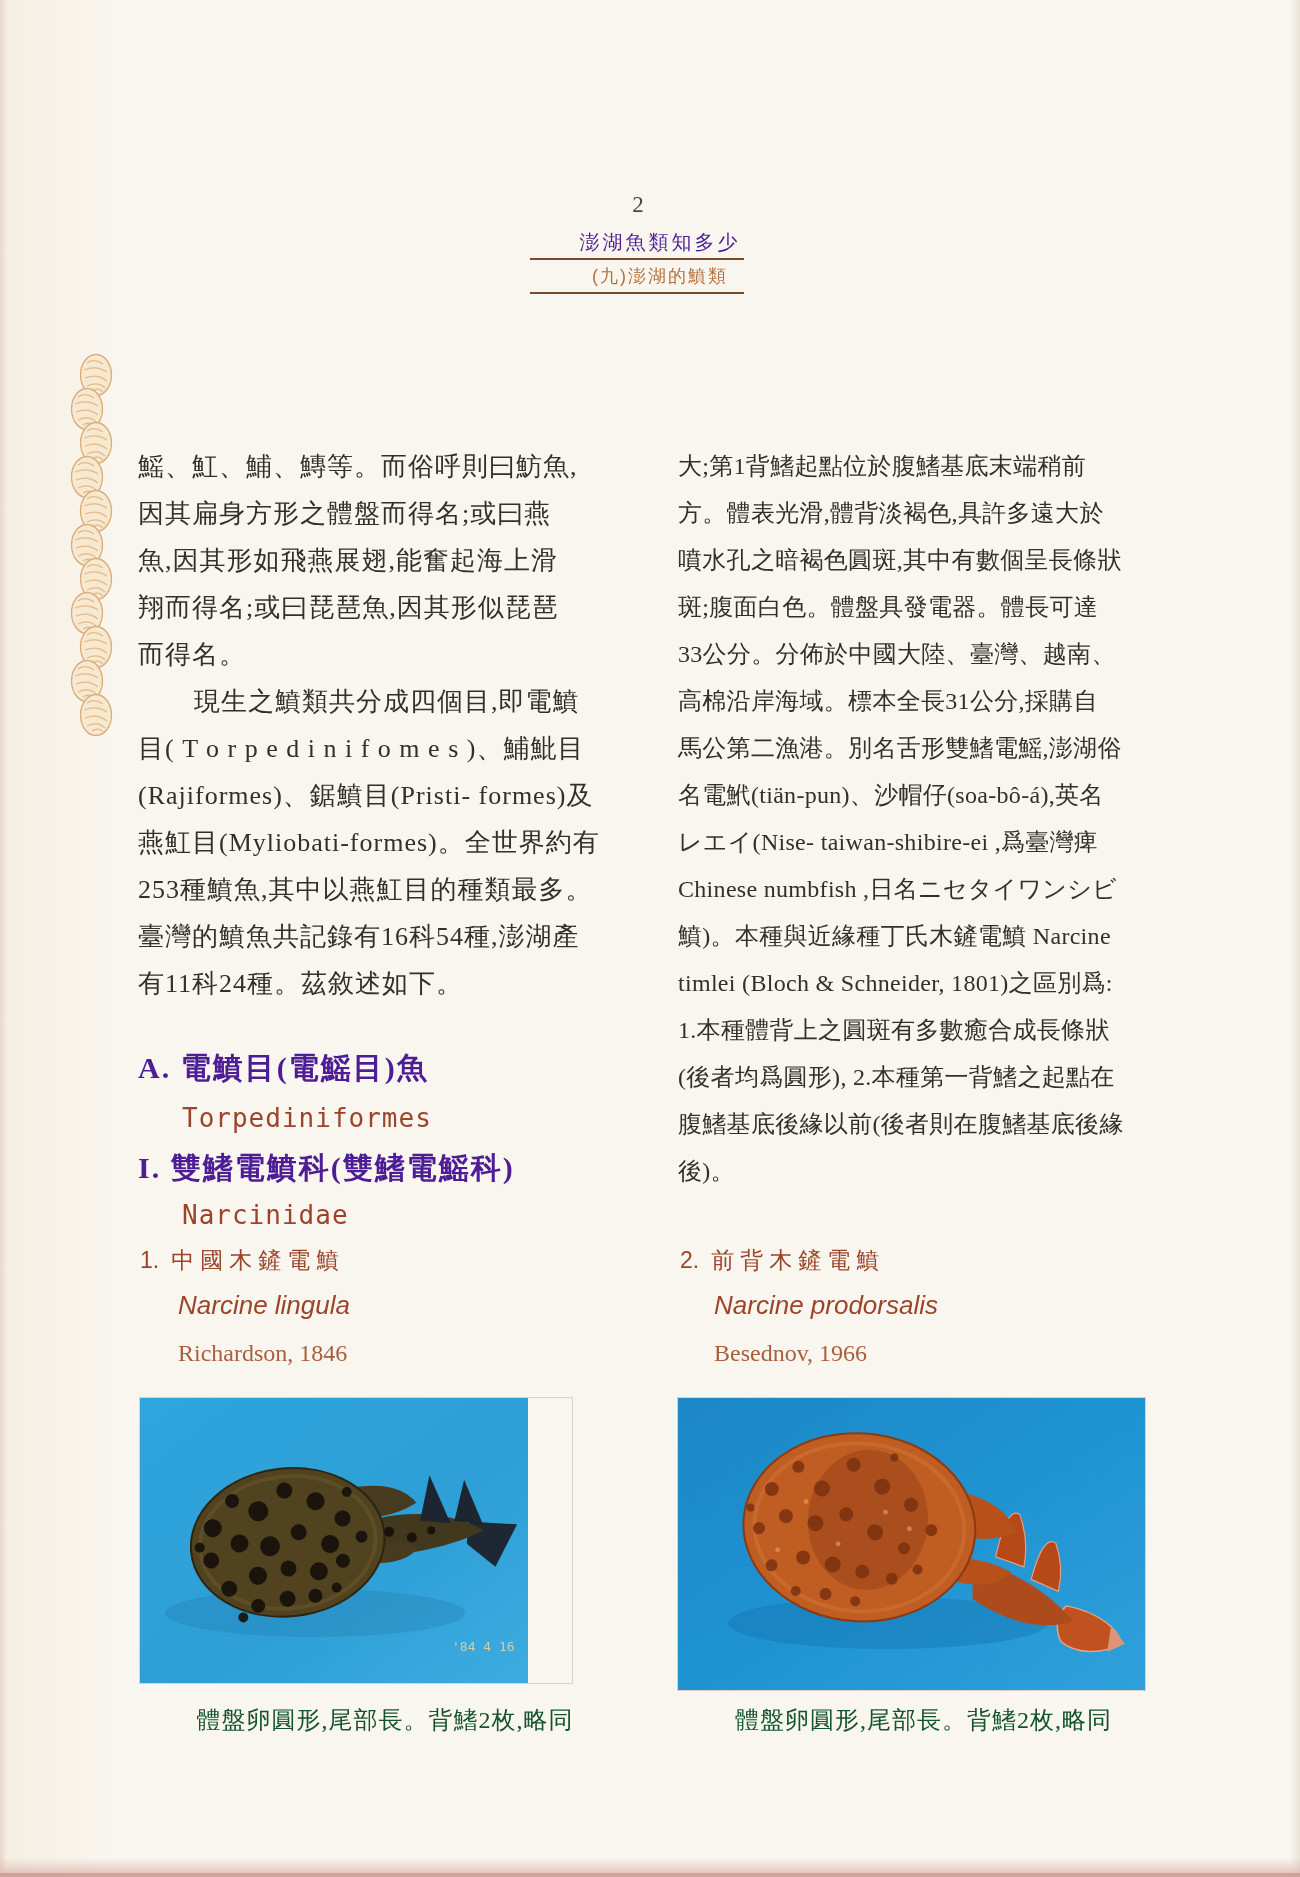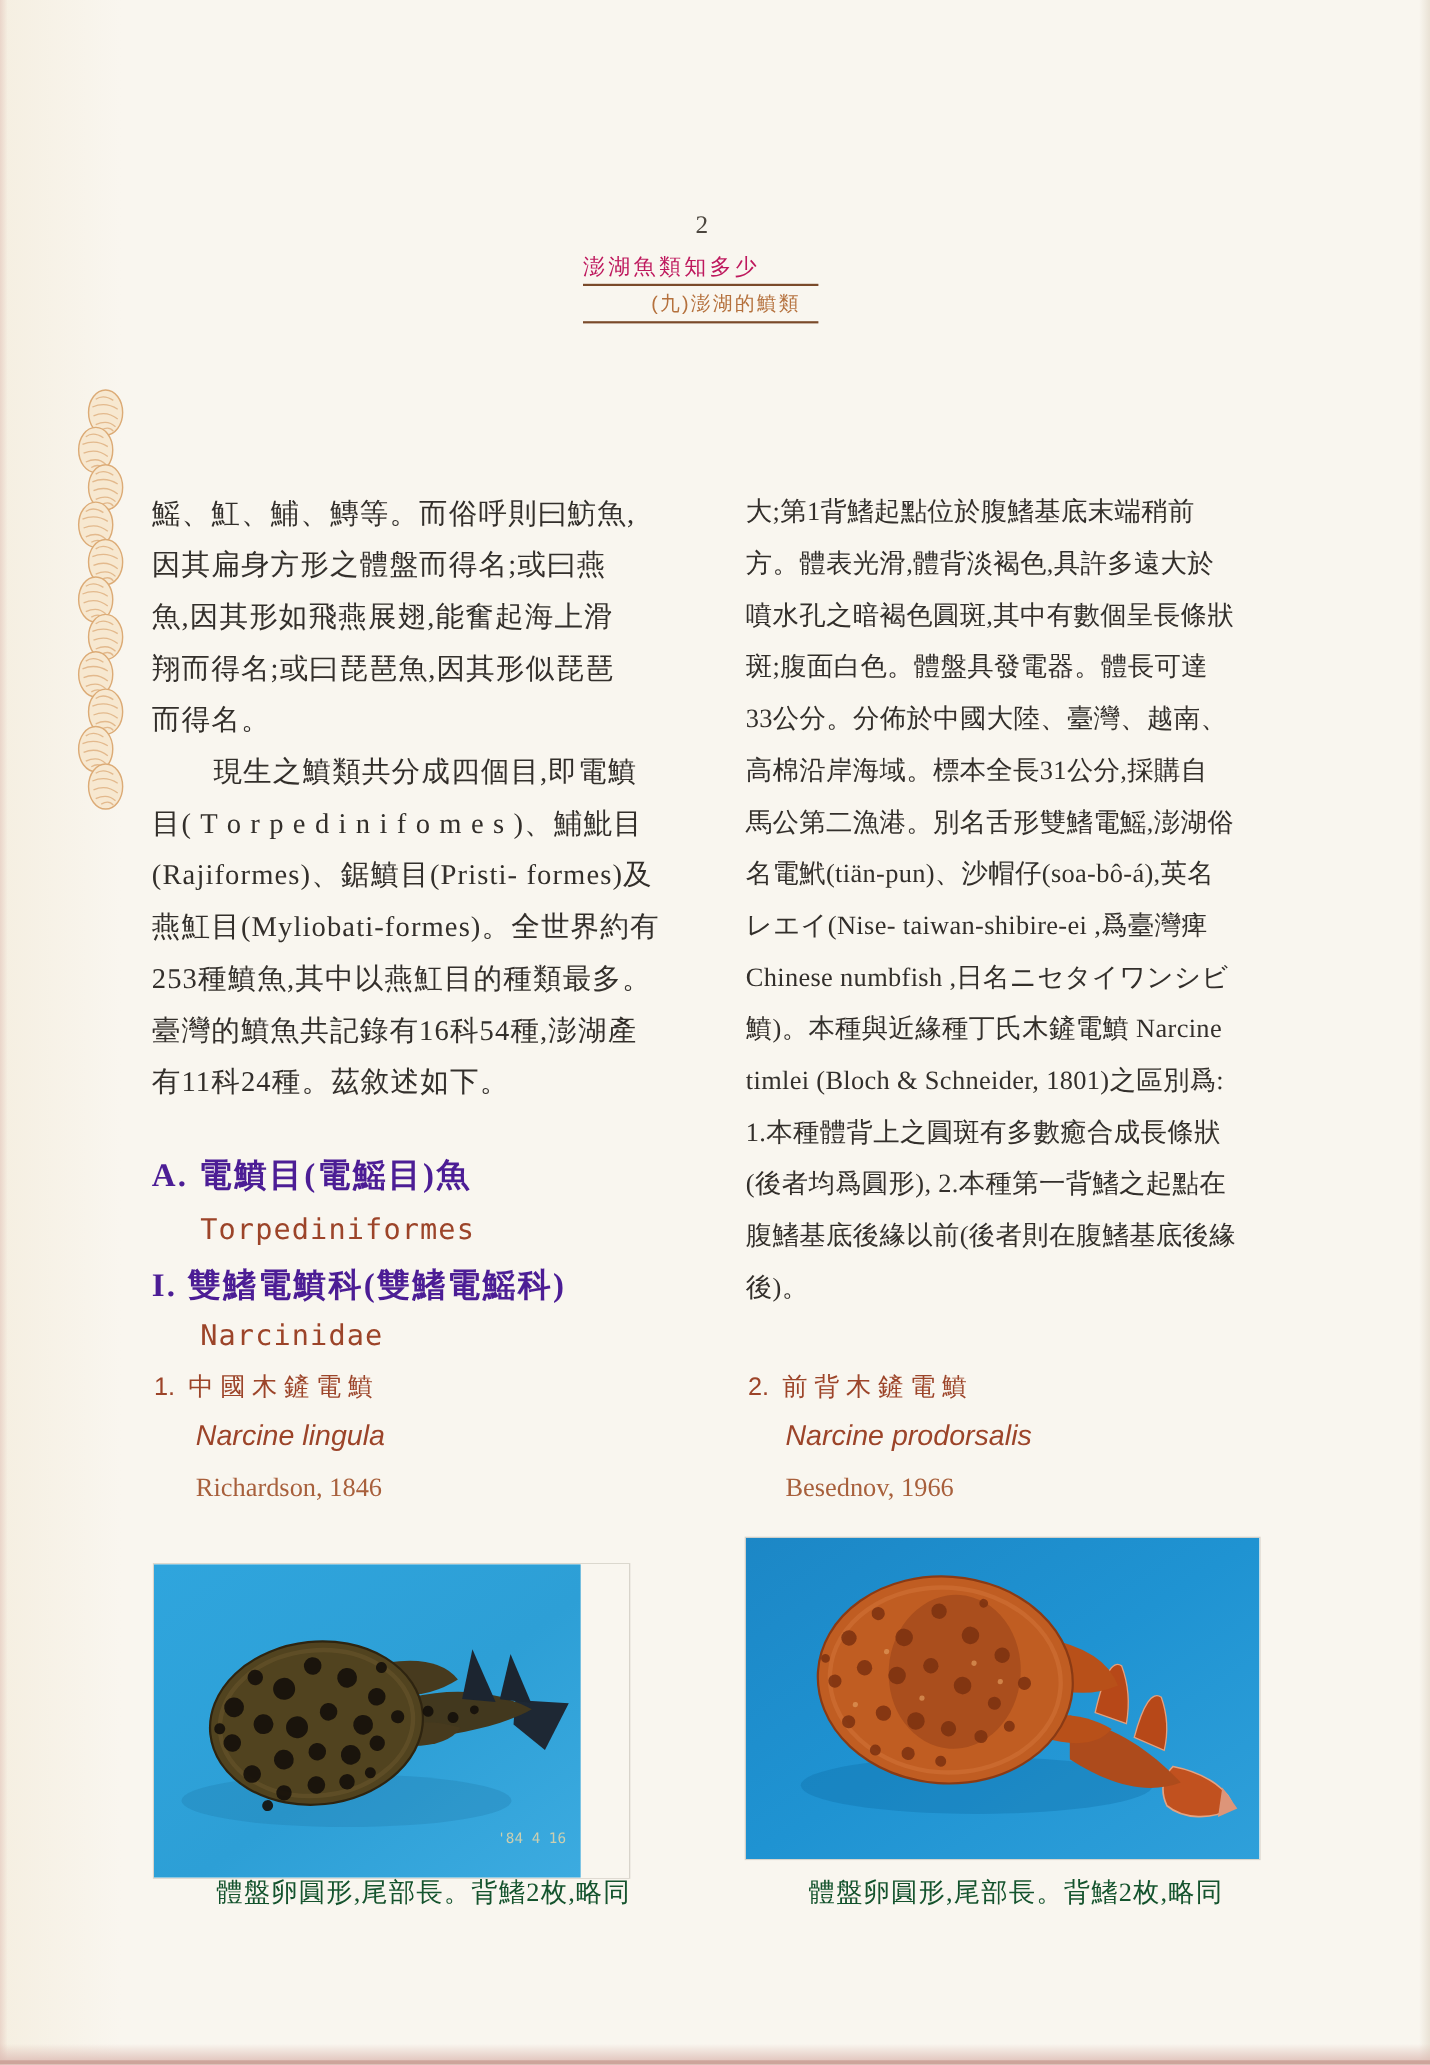--- a/index.html
+++ b/index.html
@@ -15,22 +15,22 @@
   .scan-bottom{position:absolute;left:0;bottom:0;width:100%;height:19px;
     background:linear-gradient(to bottom,rgba(249,246,239,0),#ddbcb4);}
   .scan-bottom-line{position:absolute;left:0;bottom:0;width:100%;height:4px;background:#cda49b;}
   .scan-right{position:absolute;right:0;top:0;width:10px;height:100%;
     background:linear-gradient(to left,#e9e2d5,rgba(249,246,239,0));}
   .gutter-tint{position:absolute;left:0;top:0;width:110px;height:100%;
     background:linear-gradient(to right,#f2e9d6,rgba(249,246,239,0));opacity:.55;}
 
   .pagenum{position:absolute;left:612px;top:192px;width:52px;text-align:center;
     font-size:23px;color:#4c463e;}
-  .hdr-title{position:absolute;left:530px;top:229px;width:260px;
-    font-size:20px;letter-spacing:3px;color:#be185d;
+  .hdr-title{position:absolute;left:530px;top:229px;width:260px;text-align:center;
+    font-size:20px;letter-spacing:3px;color:#4c1d95;
     font-family:"Liberation Sans","DejaVu Sans",sans-serif;}
   .hdr-rule{position:absolute;height:2px;background:#7a4a2a;}
   .r1{left:530px;top:258px;width:214px;}
   .r2{left:530px;top:292px;width:214px;}
   .hdr-sub{position:absolute;left:530px;top:264px;width:260px;text-align:center;
     font-size:18px;letter-spacing:2px;color:#b5713d;
     font-family:"Liberation Sans","DejaVu Sans",sans-serif;}
 
   .margin-ornaments{position:absolute;left:65px;top:350px;}
 
@@ -142,21 +142,21 @@
   </div>
   <div class="sp-latin" style="left:178px;top:1290px;">Narcine lingula</div>
   <div class="sp-author" style="left:178px;top:1340px;">Richardson, 1846</div>
 
   <div class="sp-head" style="left:680px;top:1245px;">
     <span>2.</span><span class="zh">前背木鏟電鱝</span>
   </div>
   <div class="sp-latin" style="left:714px;top:1290px;">Narcine prodorsalis</div>
   <div class="sp-author" style="left:714px;top:1340px;">Besednov, 1966</div>
 
-  <div class="photo" style="left:140px;top:1398px;width:432px;height:285px;margin-top:24px;">
+  <div class="photo" style="left:140px;top:1398px;width:432px;height:285px;">
     <svg width="388" height="285" viewBox="0 0 388 285">
       <defs>
         <linearGradient id="blue1" x1="0" y1="0" x2="1" y2="1">
           <stop offset="0" stop-color="#2fa5dd"></stop>
           <stop offset=".55" stop-color="#2d9fd6"></stop>
           <stop offset="1" stop-color="#3cabe0"></stop>
         </linearGradient>
       </defs>
       <rect width="388" height="285" fill="url(#blue1)"></rect>
       <ellipse cx="175" cy="215" rx="150" ry="24" fill="#1b6e9e" opacity=".25"></ellipse>

